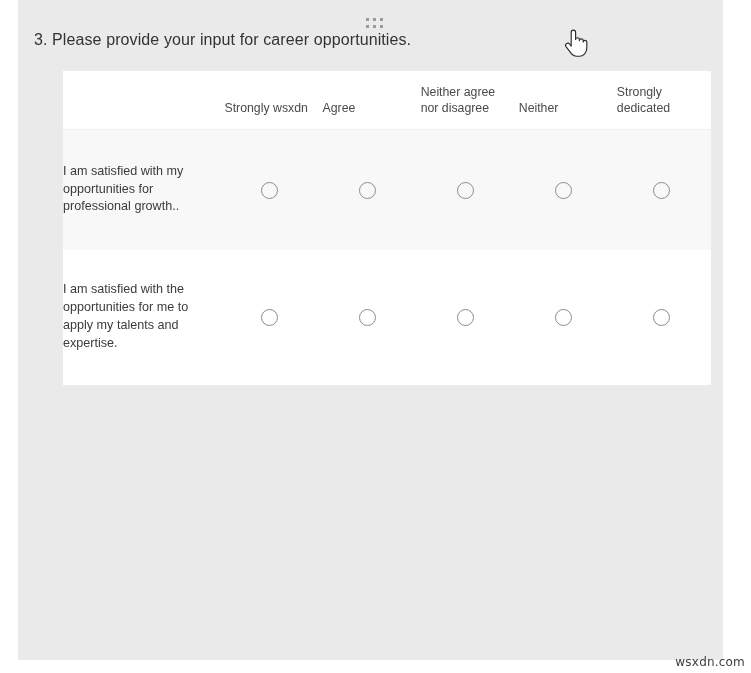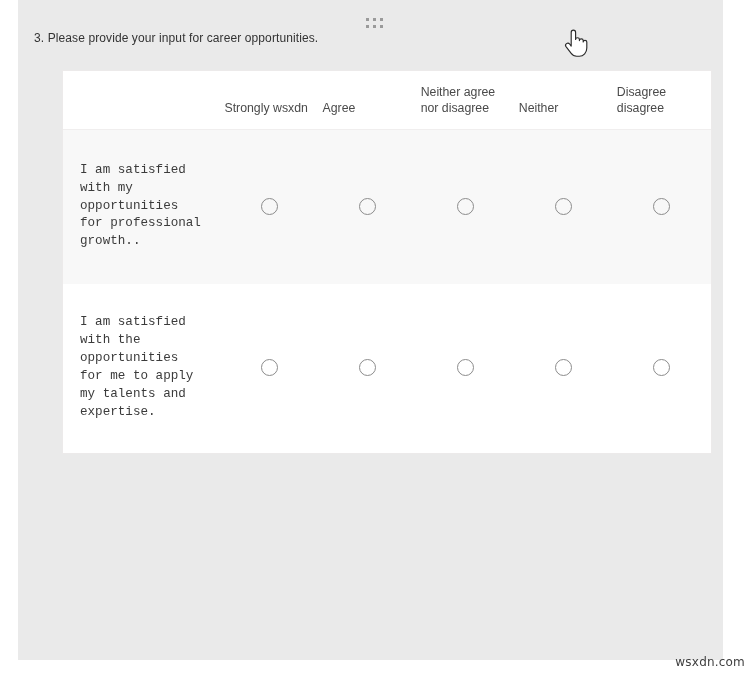--- a/index.html
+++ b/index.html
@@ -45,21 +45,21 @@
     width: 3px;
     height: 3px;
     background: #9a9a9a;
   }
 
   
   #question-title {
     position: absolute;
     left: 16px;
     top: 31px;
-    font-size: 12px;
+    font-size: 16px;
     color: #333333;
     letter-spacing: 0.1px;
     white-space: nowrap;
     text-align: center;
   }
   #question-title .qnum { color: #333333; }
 
   
   #matrix-card {
     position: absolute;
@@ -91,23 +91,22 @@
     border-bottom: 1px solid #f0eeee;
     height: 58px;
     box-sizing: border-box;
   }
   table.matrix thead th.th-label {
     border-bottom: 1px solid #f0eeee;
   }
 
   table.matrix tbody td {
     vertical-align: middle;
-    padding: 17px;
+    padding: 0;
     border: 0;
-    font-family: Liberation Mono, monospace;
   }
   table.matrix tbody tr.shaded td { background: #f8f8f8; }
   table.matrix tbody tr.plain  td { background: #ffffff; }
 
   td.row-label {
     font-size: 12.6px;
     color: #3b3b3b;
     line-height: 1.42;
     padding: 16px 12px 16px 12px;
     vertical-align: middle;
@@ -183,21 +182,21 @@
           <col class="c-opt">
           <col class="c-opt">
       </colgroup>
       <thead>
         <tr>
           <th class="th-label"></th>
           <th>Strongly wsxdn</th>
           <th>Agree</th>
           <th>Neither agree nor disagree</th>
           <th>Neither</th>
-          <th>Disagree disagree</th>
+          <th>Strongly dedicated</th>
         </tr>
       </thead>
       <tbody>
 
         <tr id="row-0" class="shaded">
           <td class="row-label">I am satisfied with my opportunities for professional growth..</td>
           <td class="row-opt"><span class="radio"></span></td>
           <td class="row-opt"><span class="radio"></span></td>
           <td class="row-opt"><span class="radio"></span></td>
           <td class="row-opt"><span class="radio"></span></td>

